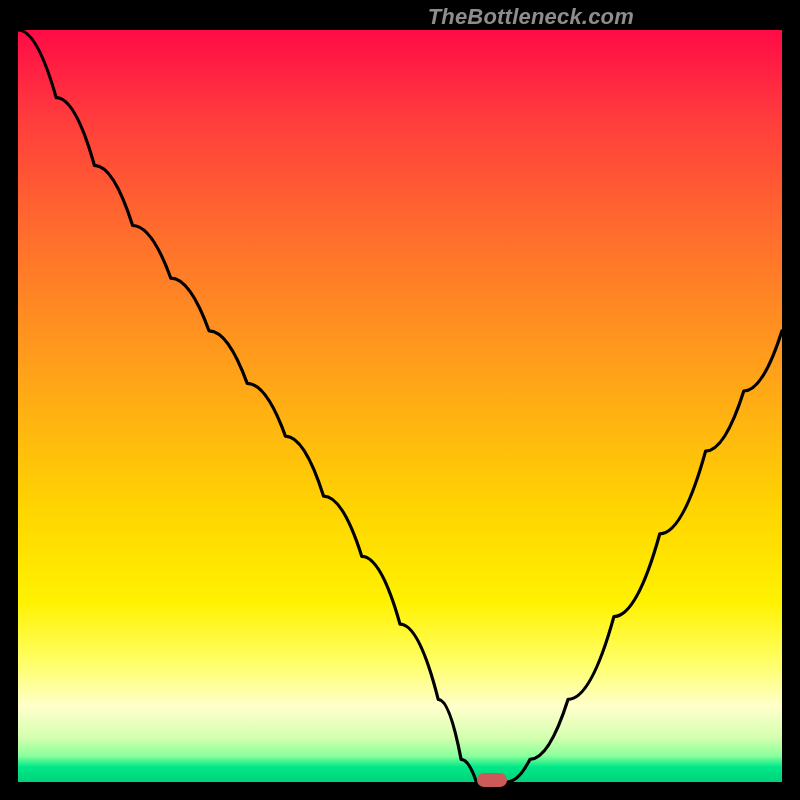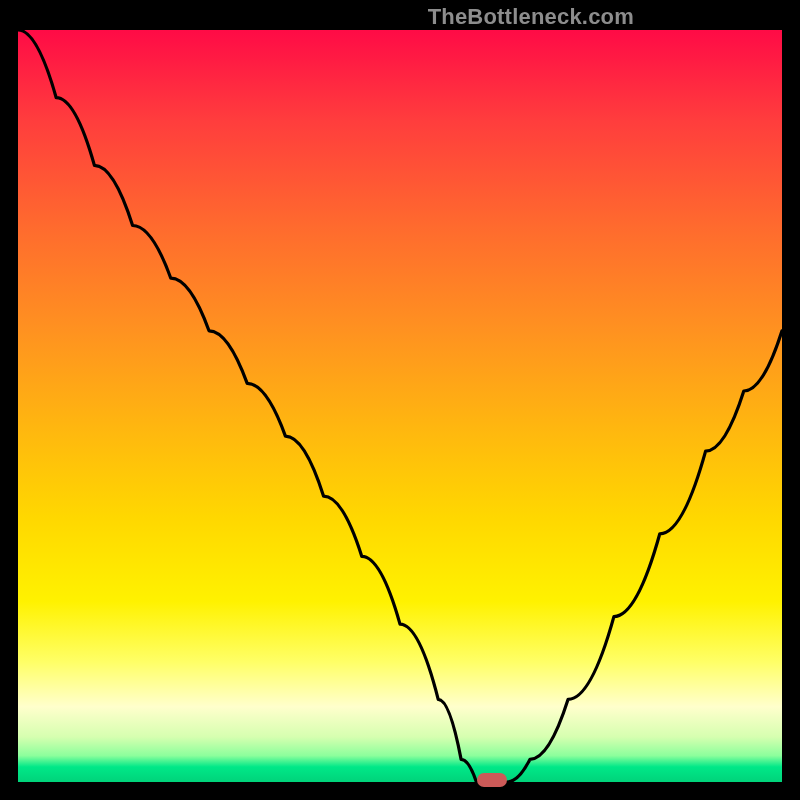--- a/index.html
+++ b/index.html
@@ -9,20 +9,21 @@
     height: 800px;
     background: #000;
     overflow: hidden;
     font-family: Arial, Helvetica, sans-serif;
   }
   .frame {
     position: absolute;
     left: 0; top: 0;
     width: 652px; height: 800px;
     background: #000;
+    font-style: italic;
   }
   .plot {
     position: absolute;
     left: 18px; top: 30px;
     width: 764px; height: 752px;
     
   }
   .grad-main {
     position: absolute;
     left: 0; top: 0; right: 0; bottom: 0;

